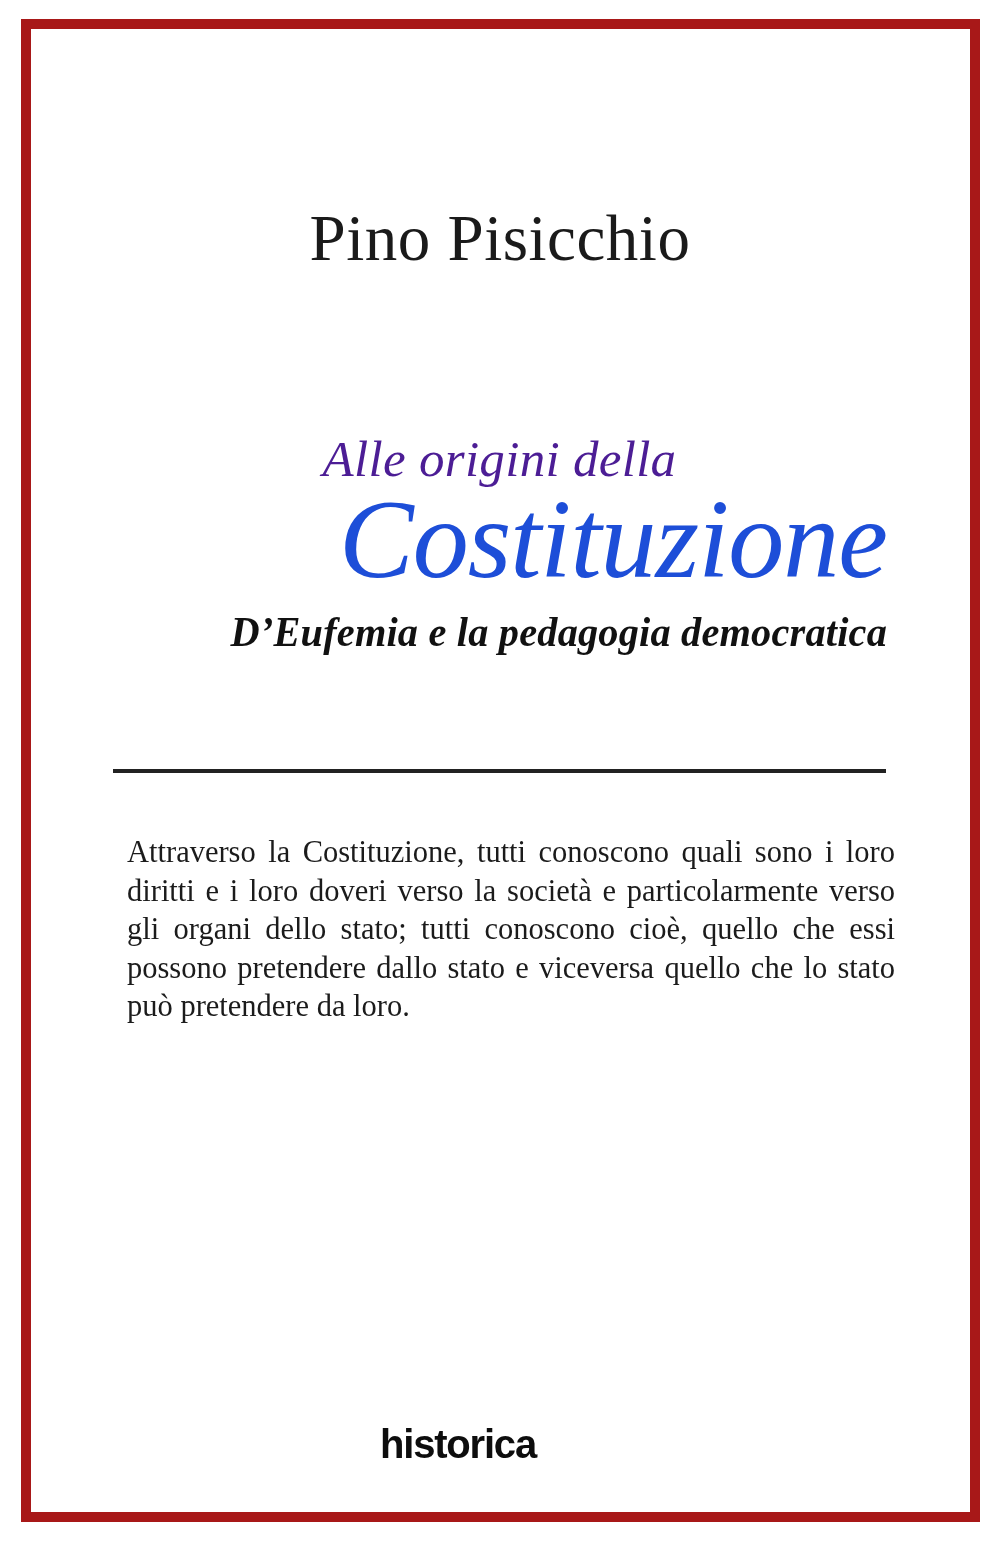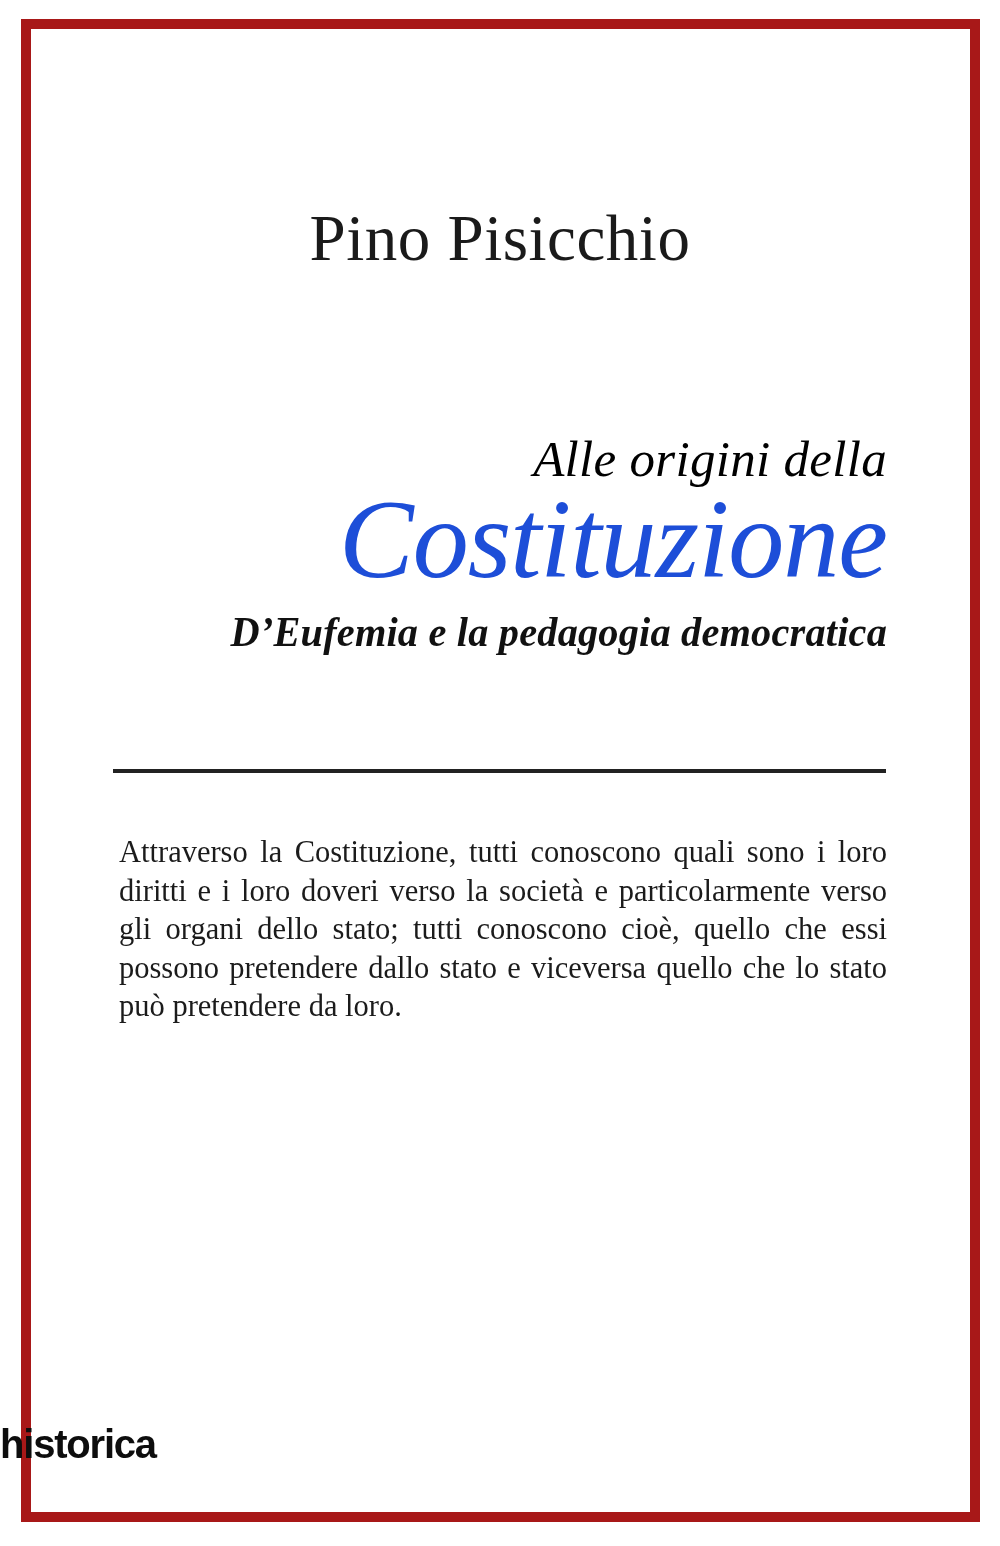--- a/index.html
+++ b/index.html
@@ -52,25 +52,25 @@
 
   
   .title-block {
     position: absolute;
     left: 112px;
     top: 432px;
     width: 775px;
   }
 
   .title-pre {
-    text-align: right;
+    text-align: center;
     font-family: "Liberation Serif", "DejaVu Serif", serif;
     font-style: italic;
     font-size: 51px;
-    color: #000000;
+    color: #4c1d95;
     line-height: 1.08;
     letter-spacing: 0.3px;
   }
 
   .title-main {
     text-align: right;
     font-family: "Liberation Serif", "DejaVu Serif", serif;
     font-style: italic;
     font-size: 112px;
     color: #1d4ed8;
@@ -101,37 +101,38 @@
     left: 113px;
     top: 769px;
     width: 773px;
     height: 4px;
     background: #222222;
   }
 
   
   .blurb {
     position: absolute;
-    left: 119px;
+    left: 127px;
     top: 833px;
     width: 768px;
     font-family: "Liberation Serif", "DejaVu Serif", serif;
     font-size: 30.5px;
     line-height: 38.5px;
     color: #1b1b1b;
     text-align: justify;
     text-justify: inter-word;
   }
 
   
   .publisher {
     position: absolute;
     left: 0;
     top: 1424px;
     width: 916px;
+    text-align: center;
     font-family: "Liberation Sans", "DejaVu Sans", sans-serif;
     font-size: 40px;
     font-weight: 700;
     letter-spacing: -1.2px;
     color: #0d0d0d;
     line-height: 1;
   }
 </style>
 </head>
 <body>

